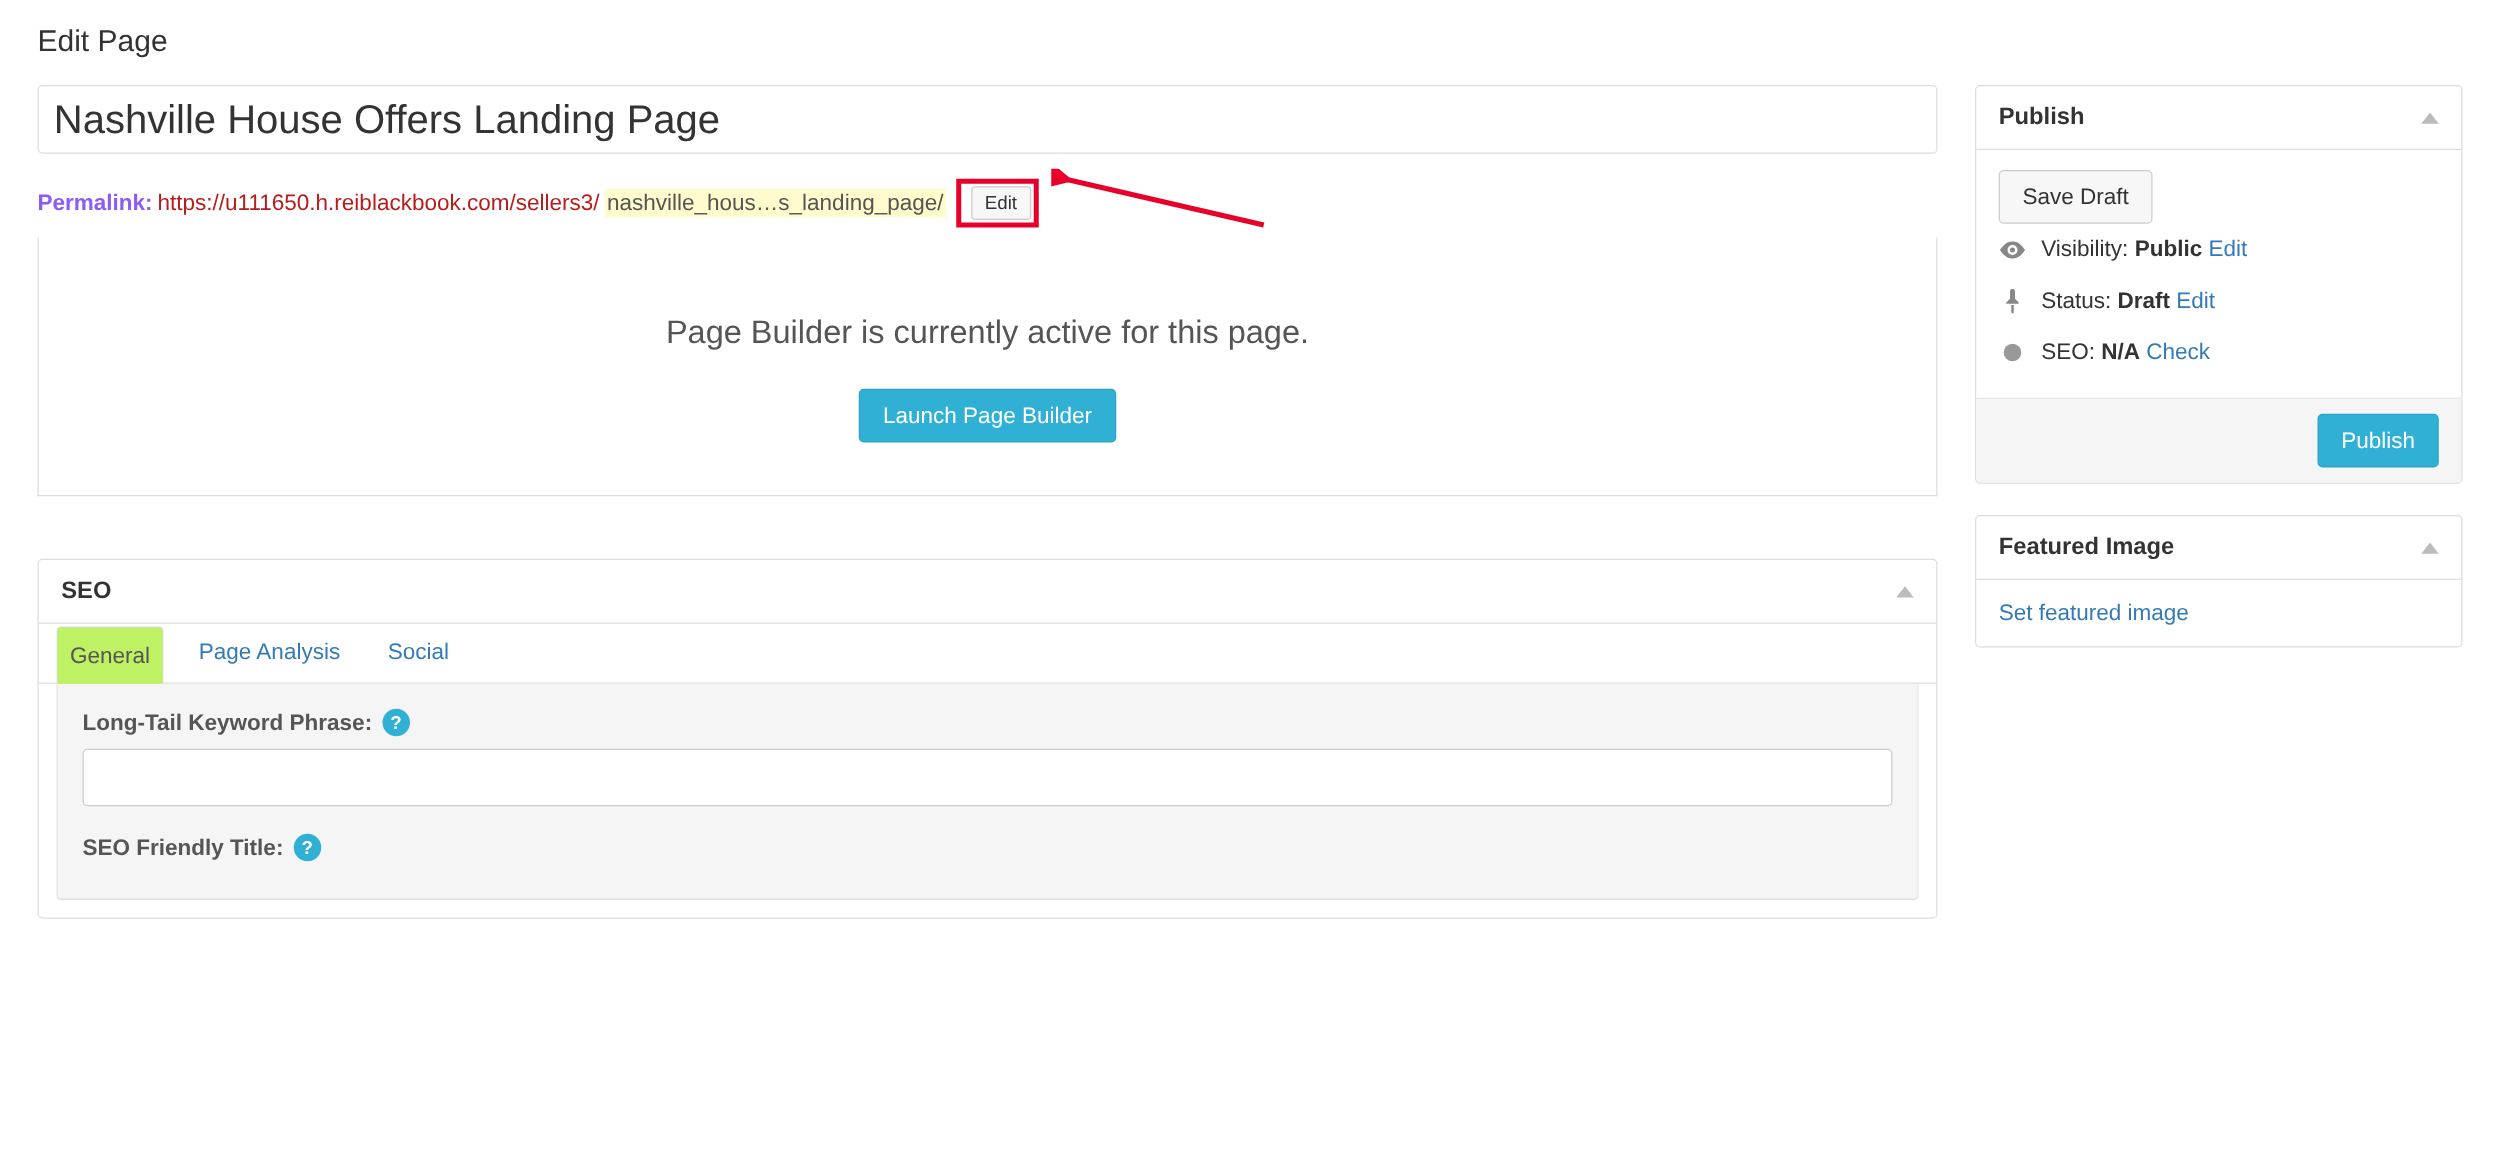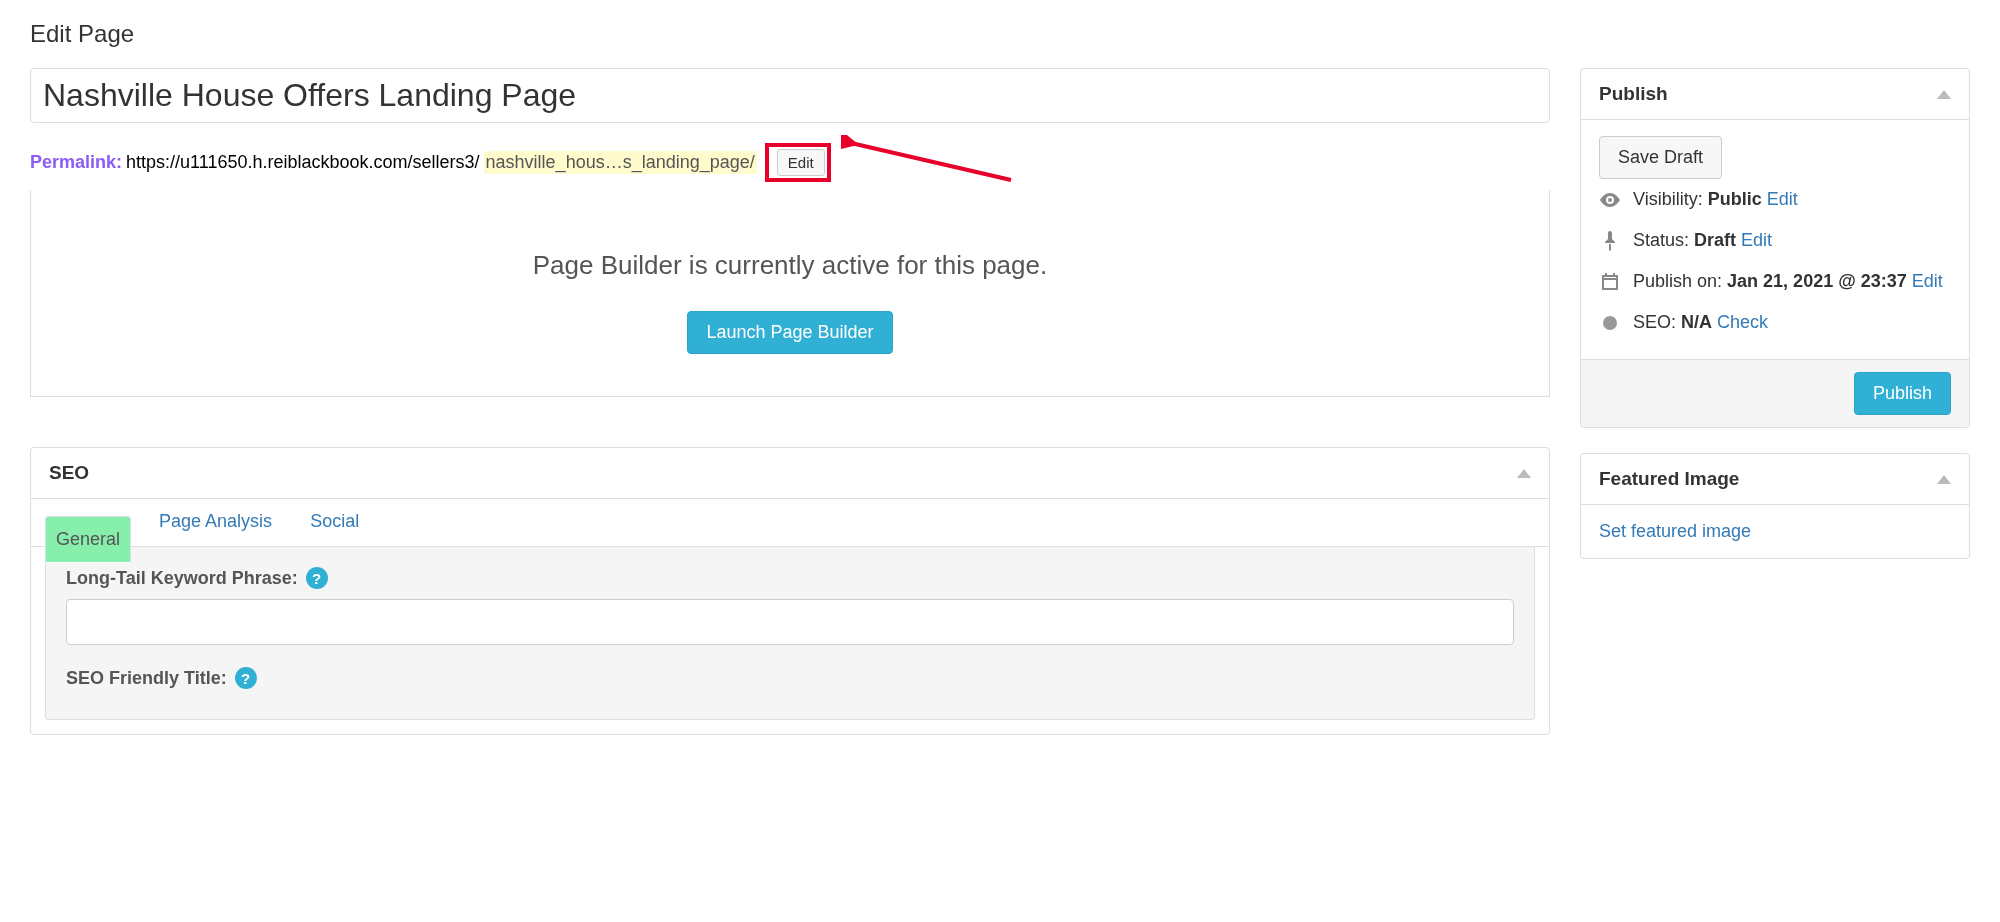--- a/index.html
+++ b/index.html
@@ -37,21 +37,21 @@
   .permalink-row {
     margin-top: 12px;
     font-size: 18px;
     color: #555;
     display: flex;
     align-items: center;
     flex-wrap: wrap;
     gap: 4px;
   }
   .permalink-label { font-weight: 700; color: #8b5cf6; }
-  .permalink-url { color: #000000; }
+  .permalink-url { color: #b91c1c; }
   .permalink-slug {
     background: #fffbcc;
     color: #555;
     padding: 1px 2px;
   }
   .edit-slug-btn {
     font-size: 15px;
     padding: 4px 10px;
     border: 1px solid #ccc;
     background: #f7f7f7;
@@ -183,23 +183,23 @@
   .seo-tab {
     padding: 12px 10px;
     font-size: 18px;
     cursor: pointer;
   }
   .seo-tab.active {
     border: 1px solid #ddd;
     border-bottom: 1px solid #fff;
     border-top-left-radius: 4px;
     border-top-right-radius: 4px;
-    background: #86efac;
+    background: #bef264;
     position: relative;
-    top: 17px;
+    top: 2px;
     color: #555;
     text-align: right;
   }
   .seo-tab.link-tab { color: #337ab7; }
   .seo-body {
     background: #f5f5f5;
     border: 1px solid #ddd;
     border-top: none;
     margin: 0 14px 14px;
     padding: 20px;
@@ -326,32 +326,20 @@
                 <path fill="#888" d="M8 0c1.1 0 2 .9 2 2v6l3 3v1H3v-1l3-3V2c0-1.1.9-2 2-2zM7 13h2v6l-1 1-1-1v-6z"></path>
               </svg>
           </span>
           <span>
             <span>Status:</span>
             <b>Draft</b>
             <span class="link">Edit</span>
           </span>
         </div>
 
-        <div class="meta-row">
-          <span class="icon">
-            <svg width="20" height="20" viewBox="0 0 20 20">
-                <path fill="#888" d="M2 3h3V1h2v2h6V1h2v2h3v15H2V3zm2 5v8h12V8H4zm0-2h12V5H4v1z"></path>
-              </svg>
-          </span>
-          <span>
-            <span>Publish on:</span>
-            <b>Jan 21, 2021 @ 23:37</b>
-            <span class="link">Edit</span>
-          </span>
-        </div>
 
         <div class="meta-row">
           <span class="icon">
             <svg width="16" height="16" viewBox="0 0 16 16">
                 <circle cx="8" cy="8" r="7" fill="#999"></circle>
               </svg>
           </span>
           <span>
             <span>SEO:</span>
             <b>N/A</b>

